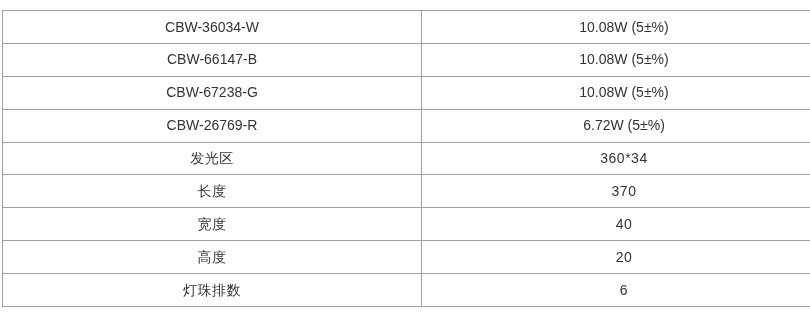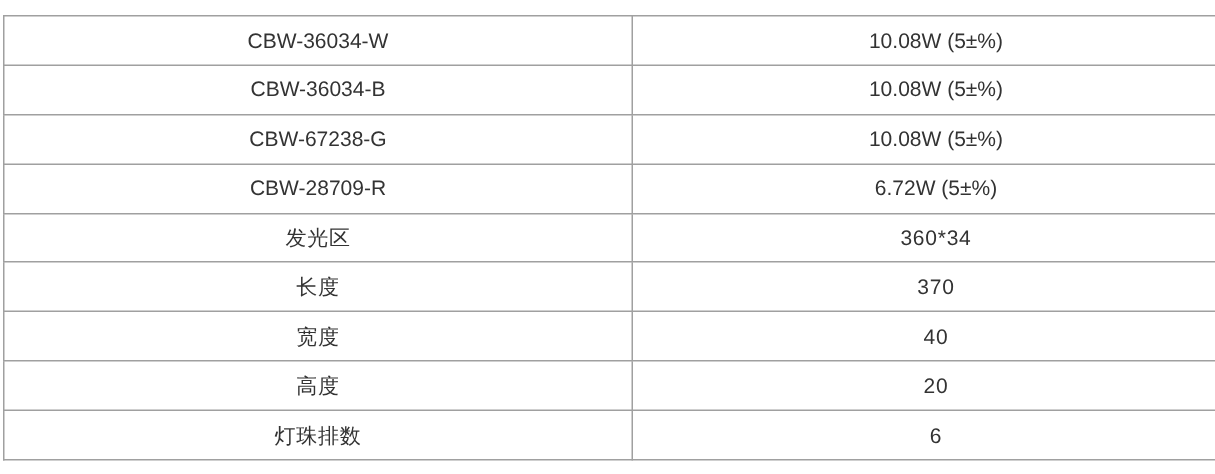--- a/index.html
+++ b/index.html
@@ -68,29 +68,29 @@
 <body>
 
 <div id="spec-table-wrapper">
   <table class="spec-table">
     <tbody>
         <tr>
           <td class="col-label">CBW-36034-W</td>
           <td class="col-value">10.08W (5±%)</td>
         </tr>
         <tr>
-          <td class="col-label">CBW-36034-B</td>
+          <td class="col-label">CBW-66147-B</td>
           <td class="col-value">10.08W (5±%)</td>
         </tr>
         <tr>
           <td class="col-label">CBW-67238-G</td>
           <td class="col-value">10.08W (5±%)</td>
         </tr>
         <tr>
-          <td class="col-label">CBW-28709-R</td>
+          <td class="col-label">CBW-26769-R</td>
           <td class="col-value">6.72W (5±%)</td>
         </tr>
         <tr>
           <td class="col-label cjk">发光区</td>
           <td class="col-value cjk">360*34</td>
         </tr>
         <tr>
           <td class="col-label cjk">长度</td>
           <td class="col-value cjk">370</td>
         </tr>

